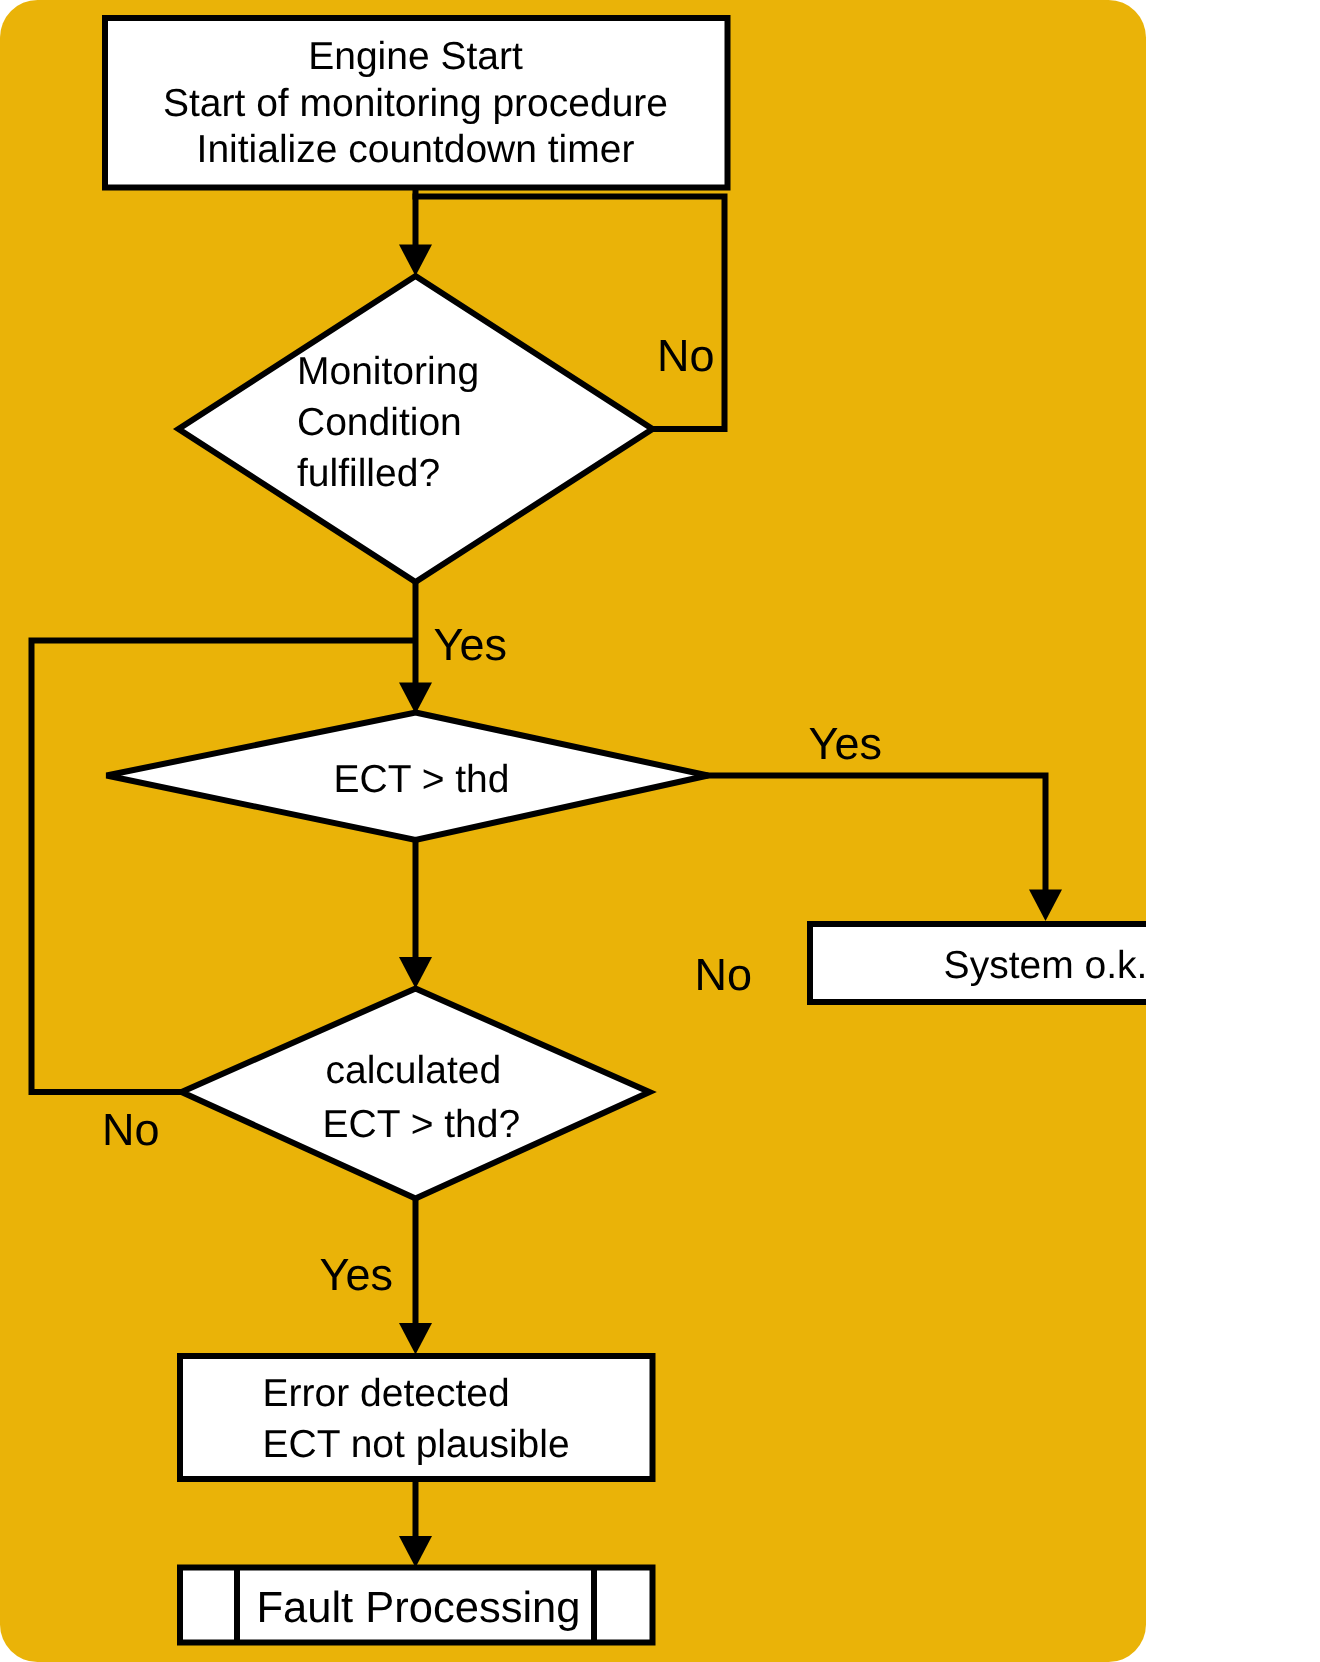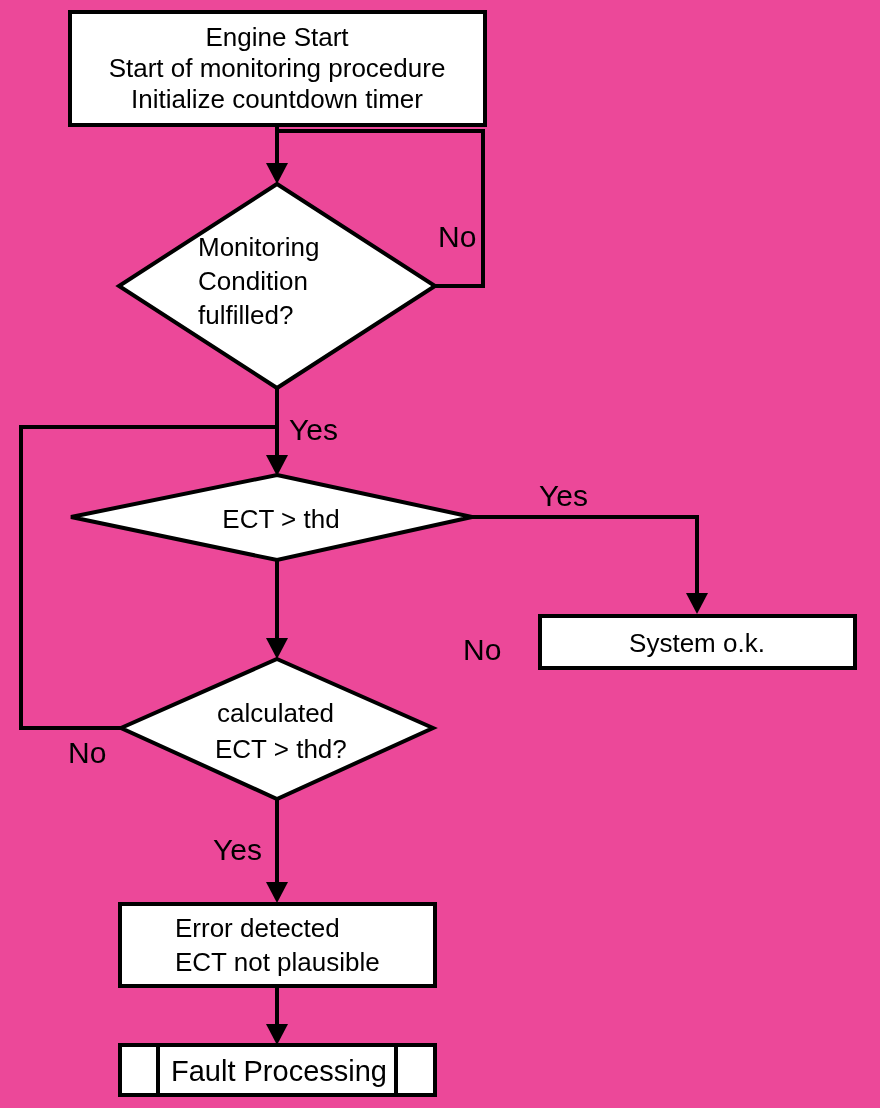--- a/index.html
+++ b/index.html
@@ -2,24 +2,25 @@
 <html><head>
 <meta charset="utf-8">
 <style>
   html, body {
     margin: 0;
     padding: 0;
     background: #ffffff;
   }
   .stage {
     position: relative;
-    width: 880px;
+    width: 764px;
     height: 1108px;
-    background: #ec4899;
+    background: #eab308;
     overflow: hidden;
+    border-radius: 25px;
   }
   svg { display: block; }
   .shape {
     fill: #ffffff;
     stroke: #000000;
     stroke-width: 4;
   }
   .edge {
     fill: none;
     stroke: #000000;

